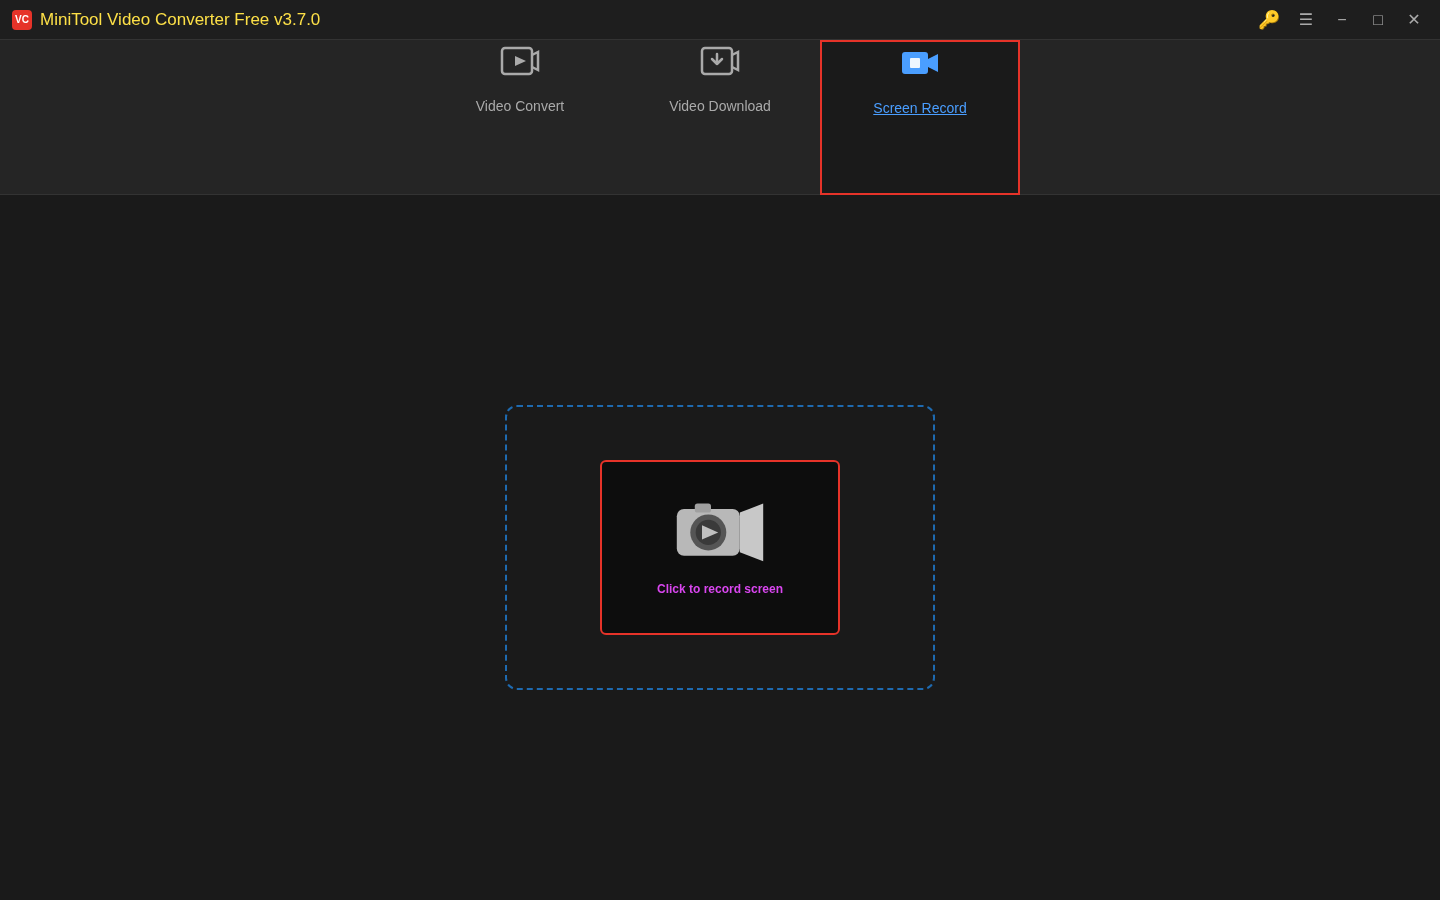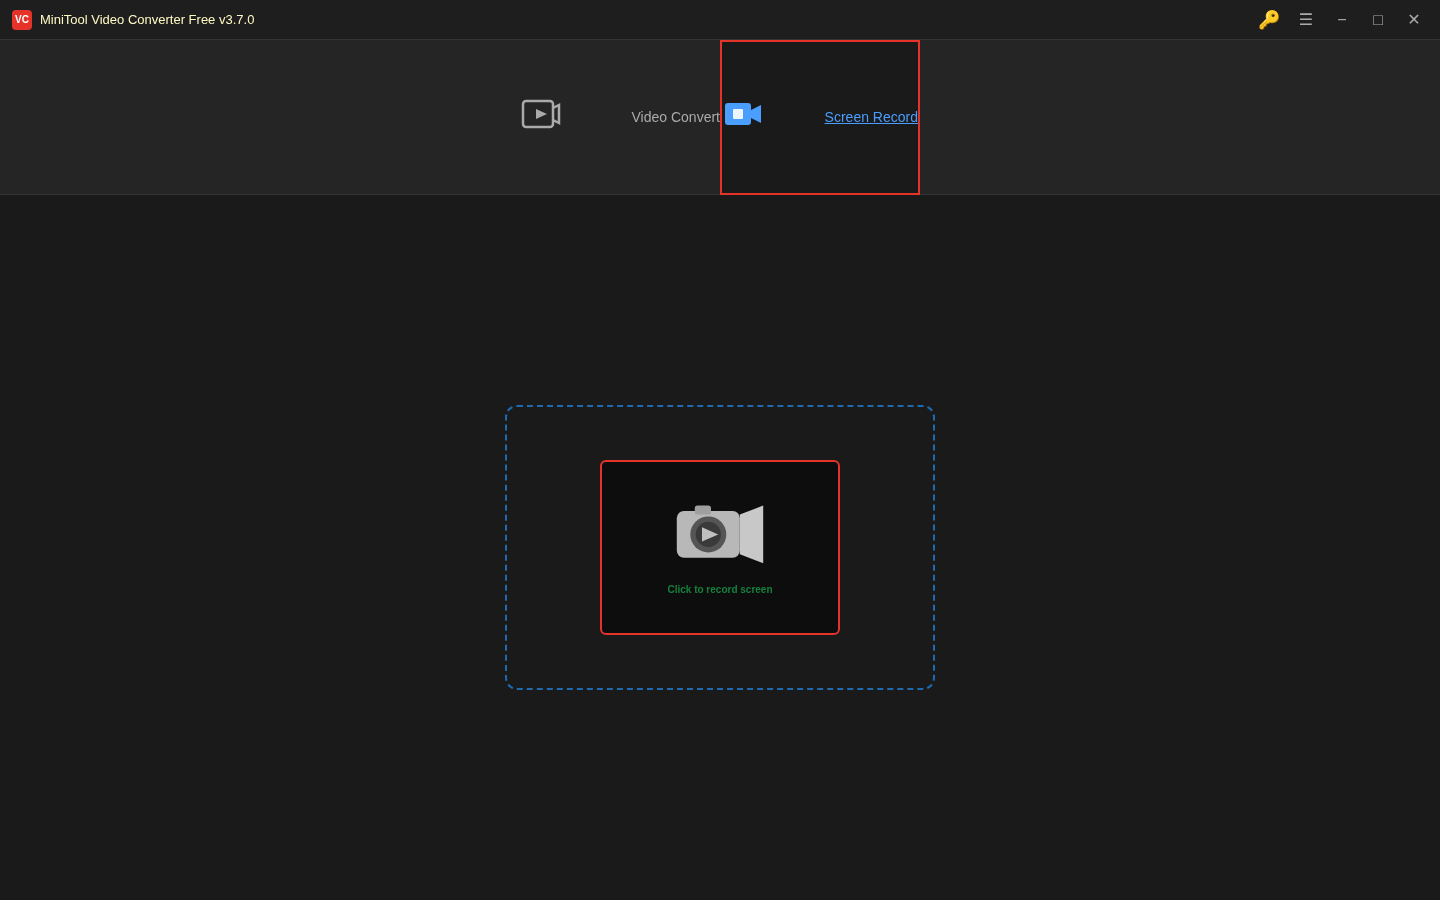--- a/index.html
+++ b/index.html
@@ -41,22 +41,22 @@
       display: flex;
       align-items: center;
       justify-content: center;
       font-size: 10px;
       font-weight: bold;
       color: white;
       flex-shrink: 0;
     }
 
     .title-bar-title {
-      font-size: 13px;
-      color: #fef9c3;
+      font-size: 17px;
+      color: #fde047;
     }
 
     .title-bar-controls {
       display: flex;
       align-items: center;
       gap: 8px;
     }
 
     .title-bar-btn {
       width: 28px;
@@ -82,23 +82,23 @@
       background: #252525;
       height: 155px;
       align-items: center;
       justify-content: center;
       gap: 0;
       border-bottom: 1px solid #333;
     }
 
     .nav-item {
       display: flex;
-      flex-direction: row;
-      align-items: center;
-      justify-content: space-between;
+      flex-direction: column;
+      align-items: center;
+      justify-content: flex-start;
       width: 200px;
       height: 155px;
       cursor: pointer;
       gap: 10px;
       position: relative;
       background: transparent;
       border: none;
       color: #aaa;
       transition: background 0.2s;
     }
@@ -152,23 +152,23 @@
       display: flex;
       flex-direction: column;
       align-items: center;
       justify-content: center;
       cursor: pointer;
       gap: 18px;
       transition: background 0.2s;
     }
 
     .record-label {
-      font-size: 10px;
+      font-size: 12px;
       font-weight: 600;
-      color: #15803d;
+      color: #d946ef;
     }
 
     
     .camera-svg {
       width: 90px;
       height: 65px;
     }
   </style>
 </head>
 <body>
@@ -205,20 +205,30 @@
     <span class="nav-item-icon">
       <svg width="42" height="42" viewBox="0 0 42 42" fill="none">
         <rect x="3" y="8" width="30" height="26" rx="3" stroke="#aaa" stroke-width="2.5" fill="none"></rect>
         <path d="M16 16 L27 21 L16 26 Z" fill="#aaa"></path>
         <path d="M33 15 L39 12 L39 30 L33 27" stroke="#aaa" stroke-width="2.5" fill="none"></path>
       </svg>
     </span>
     <span class="nav-item-label">Video Convert</span>
   </button>
 
+  <button class="nav-item">
+    <span class="nav-item-icon">
+      <svg width="42" height="42" viewBox="0 0 42 42" fill="none">
+        <rect x="3" y="8" width="30" height="26" rx="3" stroke="#aaa" stroke-width="2.5" fill="none"></rect>
+        <path d="M33 15 L39 12 L39 30 L33 27" stroke="#aaa" stroke-width="2.5" fill="none"></path>
+        <path d="M18 14 L18 24 M13 19 L18 24 L23 19" stroke="#aaa" stroke-width="2.5" stroke-linecap="round" stroke-linejoin="round"></path>
+      </svg>
+    </span>
+    <span class="nav-item-label">Video Download</span>
+  </button>
 
   <button class="nav-item active">
     <span class="nav-item-icon">
       <svg width="42" height="42" viewBox="0 0 42 42" fill="none">
         <rect x="3" y="10" width="26" height="22" rx="3" fill="#4a9eff"></rect>
         <path d="M29 17 L39 12 L39 30 L29 25 Z" fill="#4a9eff"></path>
         <rect x="11" y="16" width="10" height="10" rx="1" fill="white" opacity="0.9"></rect>
       </svg>
     </span>
     <span class="nav-item-label">Screen Record</span>

